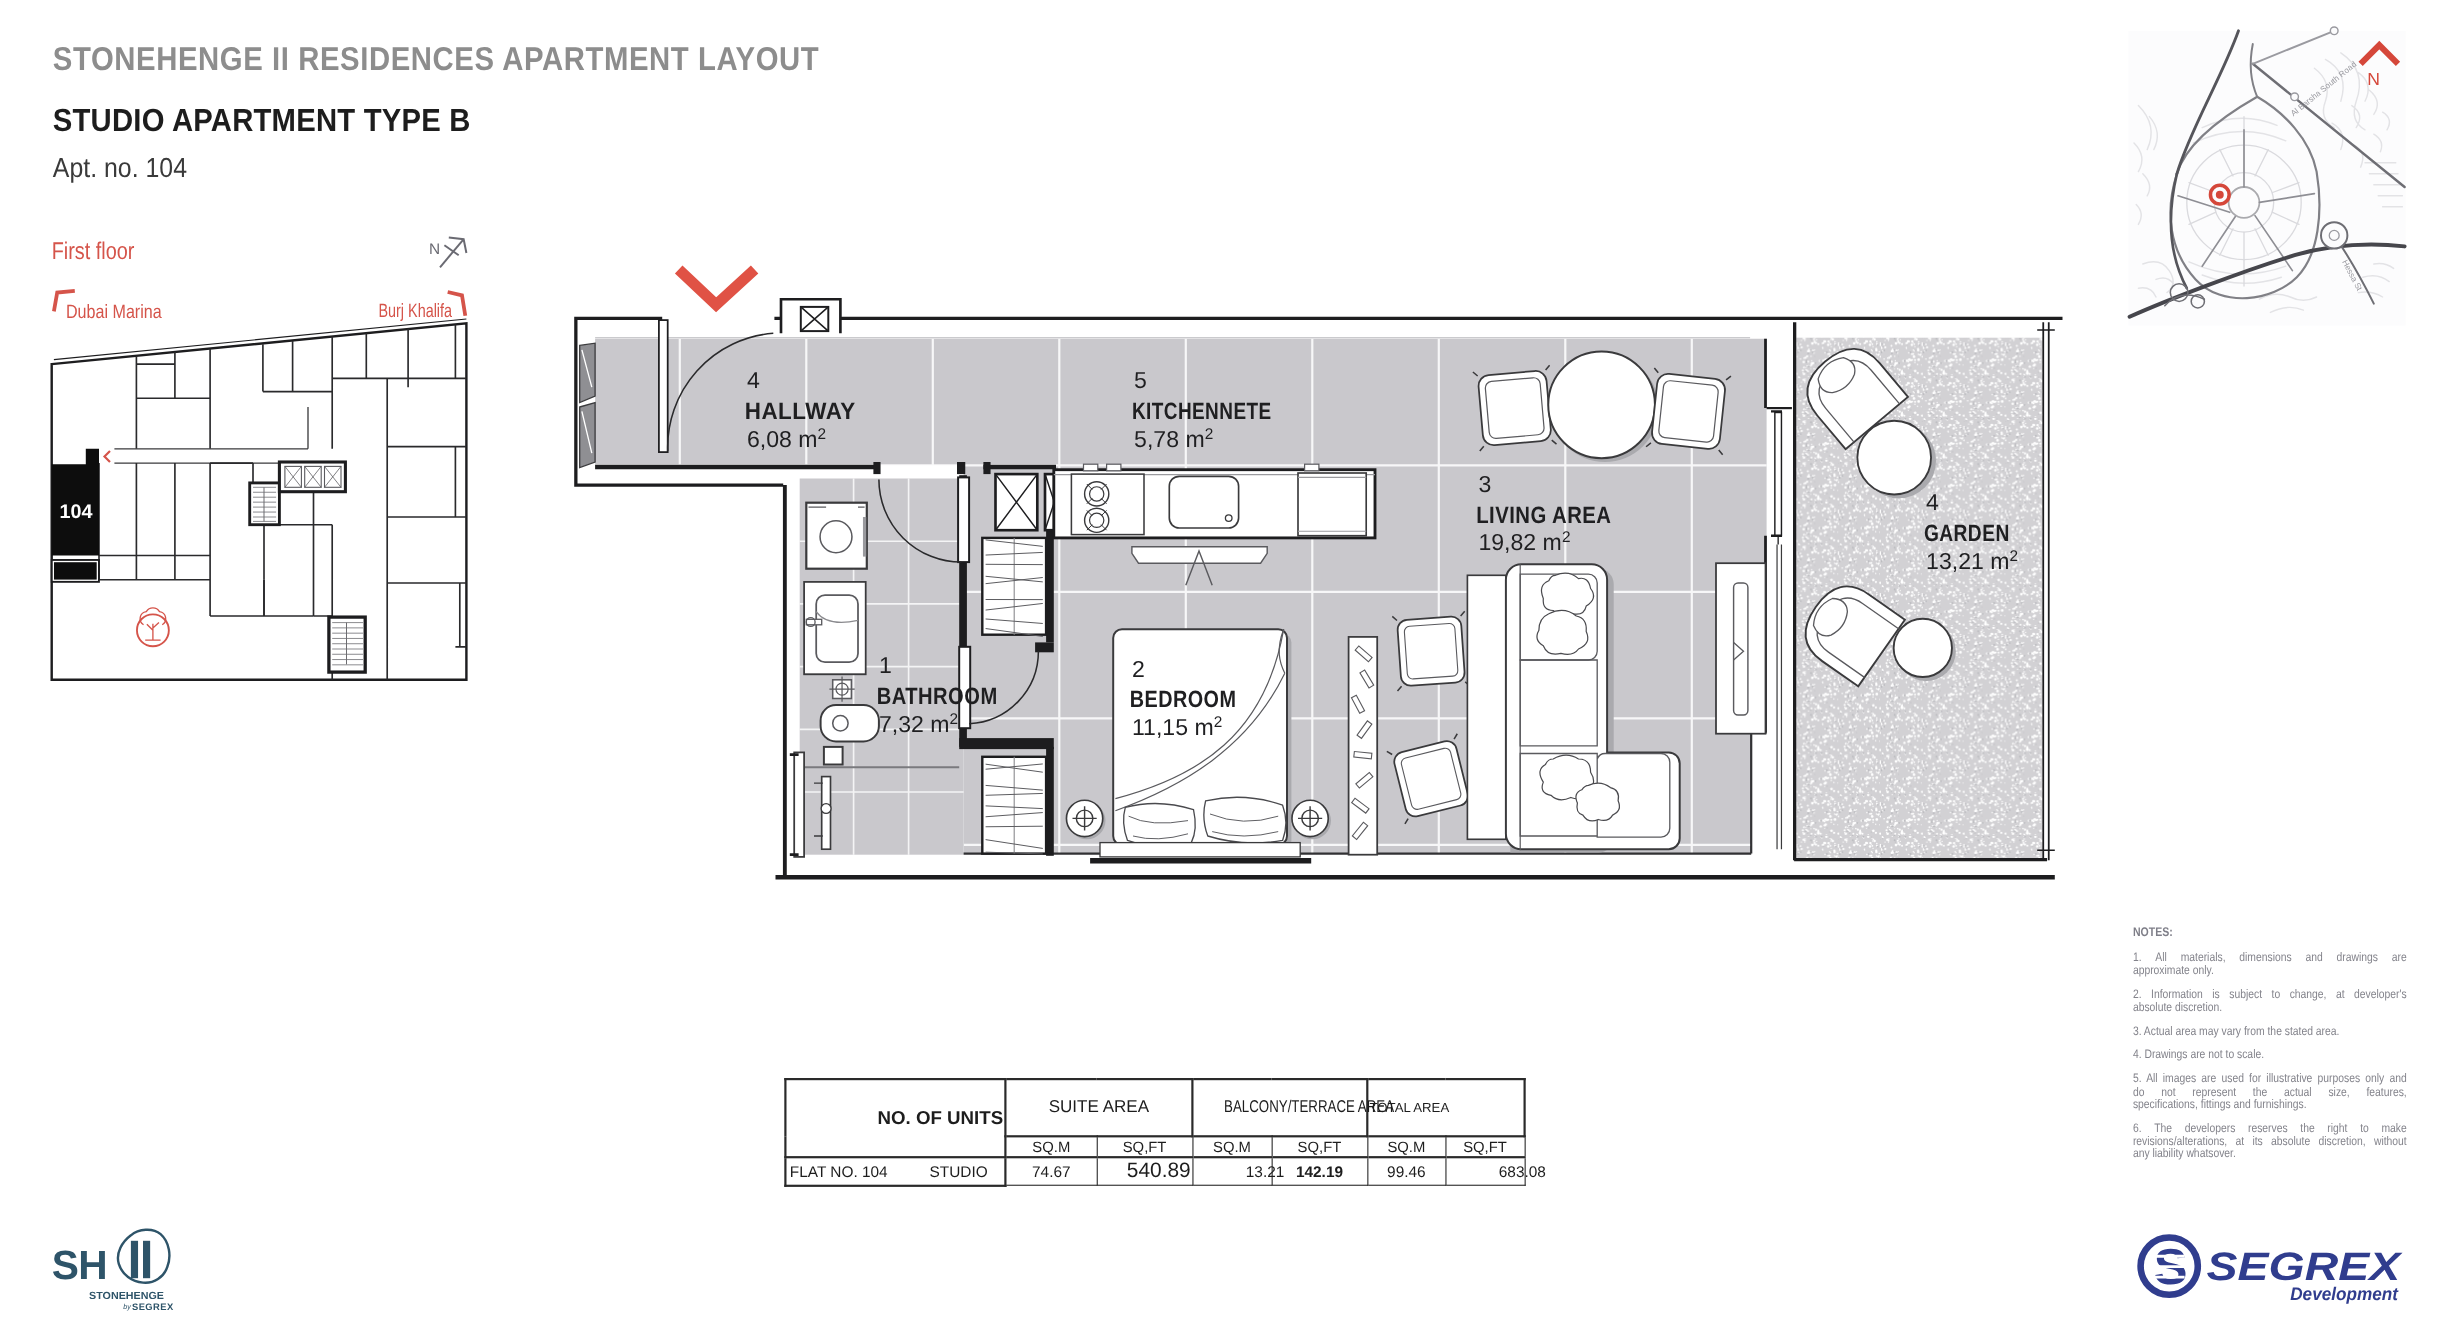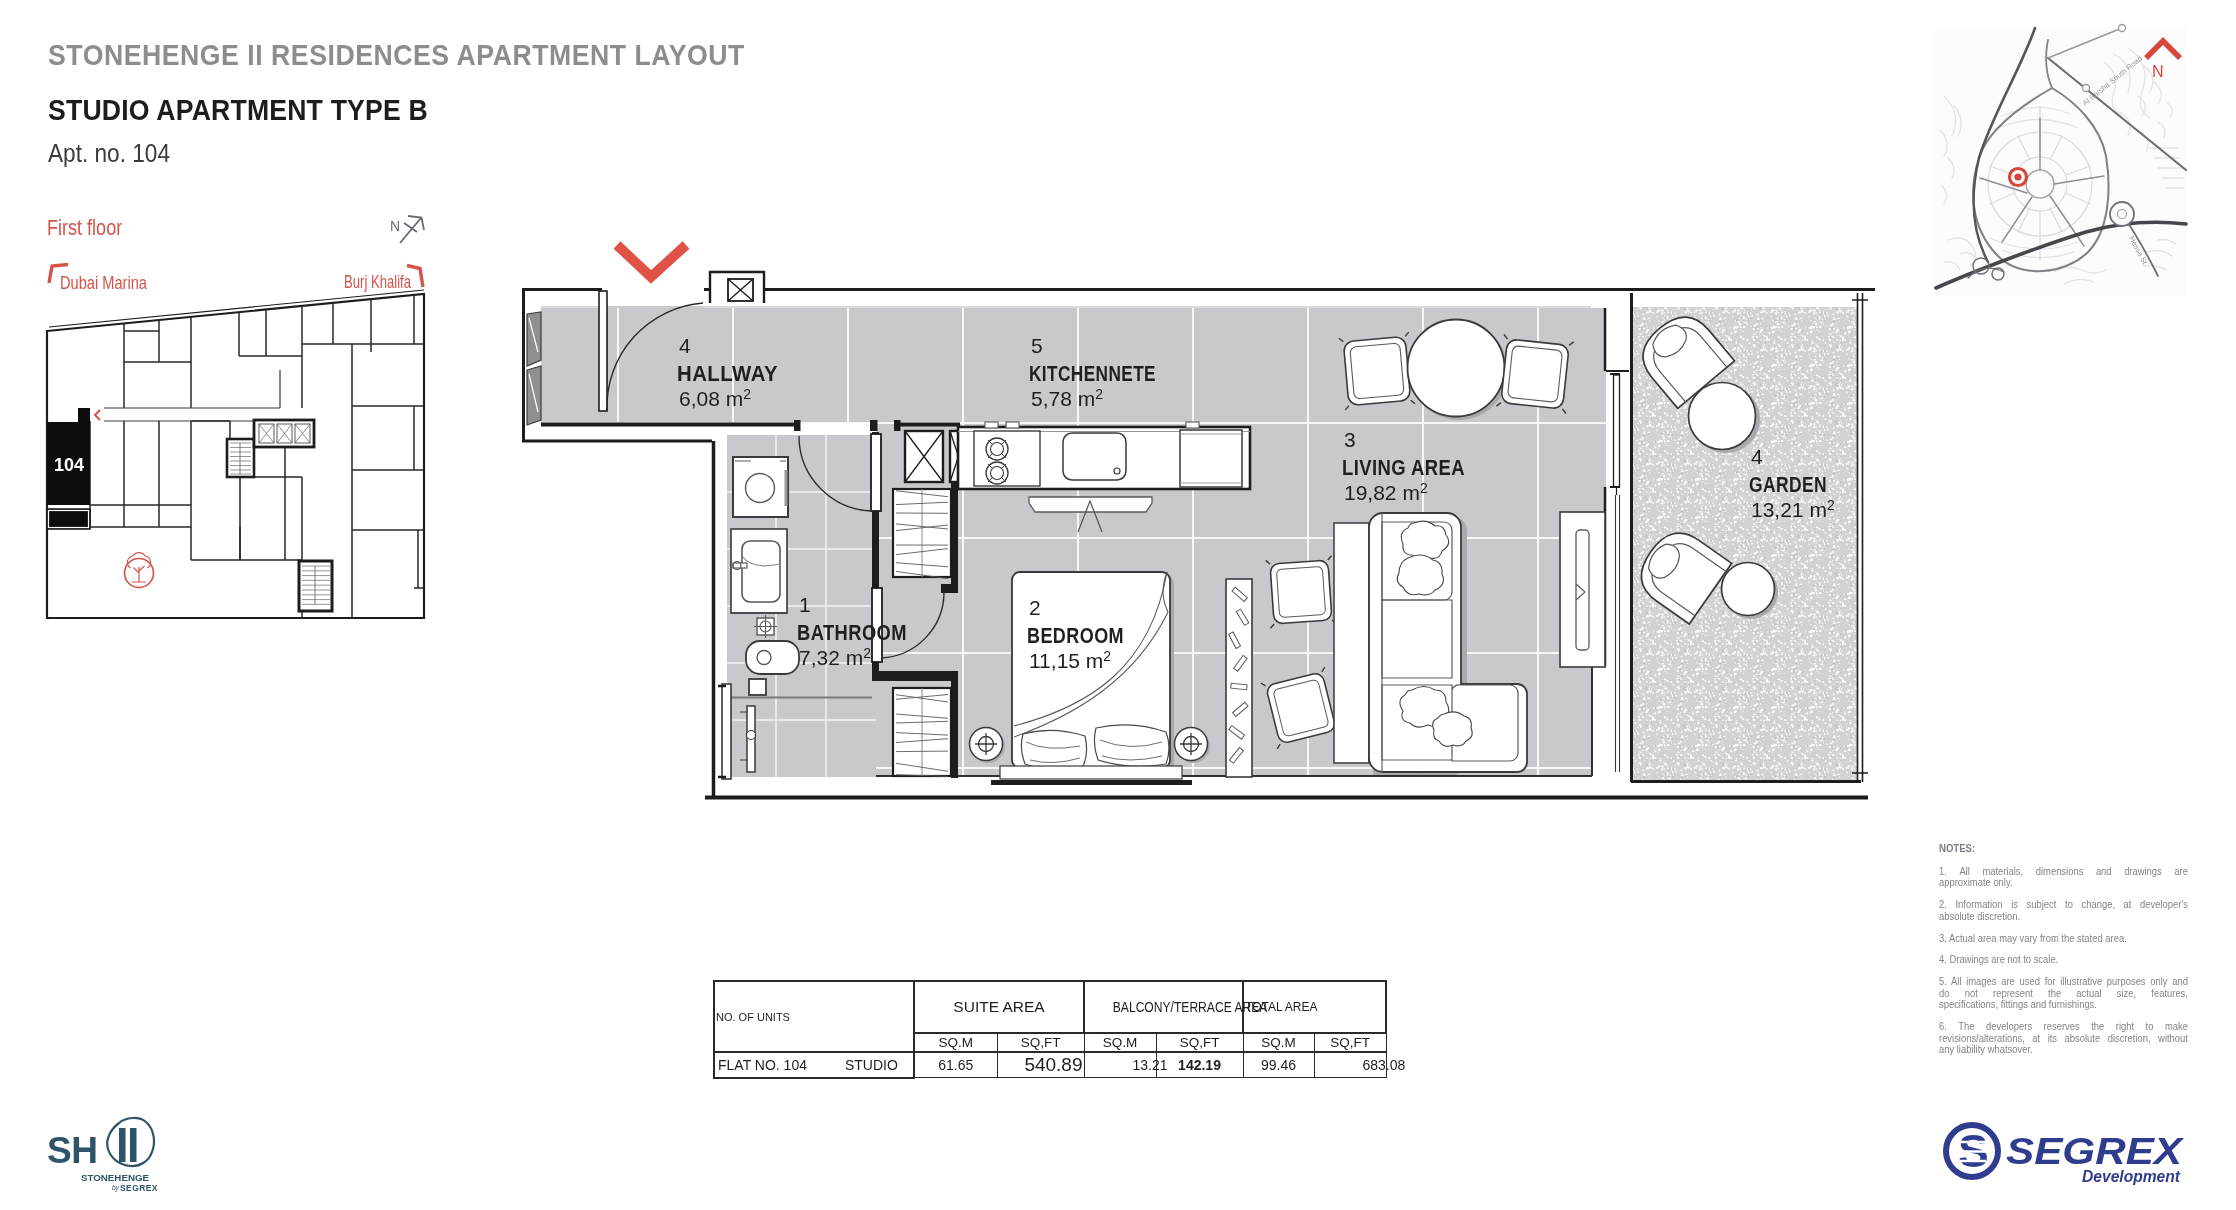--- a/index.html
+++ b/index.html
@@ -665,36 +665,36 @@
           <col style="width:200px">
           <col style="width:83px">
           <col style="width:87px">
           <col style="width:72px">
           <col style="width:87px">
           <col style="width:71px">
           <col style="width:72px">
         </colgroup>
 <tbody>
           <tr style="height:39px;">
-<td rowspan="2" style="border:2.6px solid #2a2a2a;text-align:left;font-size:11px;">NO. OF UNITS</td>
+<td rowspan="2" style="border:2.6px solid #2a2a2a;text-align:right;font-size:17px;font-weight:bold;">NO. OF UNITS</td>
 <td colspan="2" style="border:2.6px solid #2a2a2a;text-align:center;font-size:15.5px;">SUITE AREA</td>
 <td colspan="2" style="border:2.6px solid #2a2a2a;text-align:center;font-size:15.5px;white-space:nowrap;padding:16px;"><span style="display:inline-block;transform:scaleX(0.78);transform-origin:center;margin-left:-10px;">BALCONY/TERRACE AREA</span></td>
 <td colspan="2" style="border:2.6px solid #2a2a2a;text-align:left;font-size:12px;">TOTAL AREA</td>
 </tr>
 <tr style="height:17px;">
 <td style="border:1.4px solid #2a2a2a;border-bottom-width:2.2px;text-align:center;font-size:13.5px;">SQ.M</td>
 <td style="border:1.4px solid #2a2a2a;border-bottom-width:2.2px;text-align:center;font-size:13.5px;">SQ,FT</td>
 <td style="border:1.4px solid #2a2a2a;border-bottom-width:2.2px;text-align:center;font-size:13.5px;">SQ.M</td>
 <td style="border:1.4px solid #2a2a2a;border-bottom-width:2.2px;text-align:center;font-size:13.5px;">SQ,FT</td>
 <td style="border:1.4px solid #2a2a2a;border-bottom-width:2.2px;text-align:center;font-size:13.5px;">SQ.M</td>
 <td style="border:1.4px solid #2a2a2a;border-bottom-width:2.2px;text-align:center;font-size:13.5px;">SQ,FT</td>
 </tr>
 <tr style="height:20px;">
 <td style="border:2.6px solid #2a2a2a;font-size:14px;padding:0 3px;">FLAT NO. 104<span style="margin-left:38px;">STUDIO</span></td>
-<td style="border:1.4px solid #2a2a2a;text-align:center;font-size:14px;">61.65</td>
+<td style="border:1.4px solid #2a2a2a;text-align:center;font-size:14px;">74.67</td>
 <td style="border:1.4px solid #2a2a2a;text-align:right;font-size:19px;">540.89</td>
 <td style="border:1.4px solid #2a2a2a;text-align:center;font-size:14px;padding-left:48px;">13.21</td>
 <td style="border:1.4px solid #2a2a2a;text-align:center;font-size:14px;font-weight:bold;">142.19</td>
 <td style="border:1.4px solid #2a2a2a;text-align:center;font-size:14px;">99.46</td>
 <td style="border:1.4px solid #2a2a2a;text-align:center;font-size:14px;padding-left:48px;">683.08</td>
 </tr>
 </tbody>
       </table>
 </div>
 

